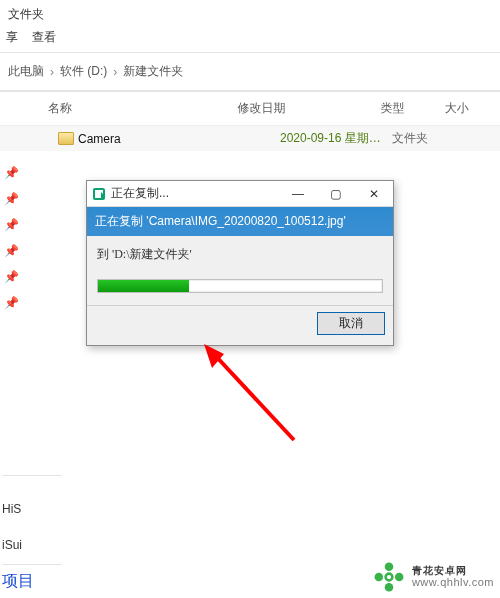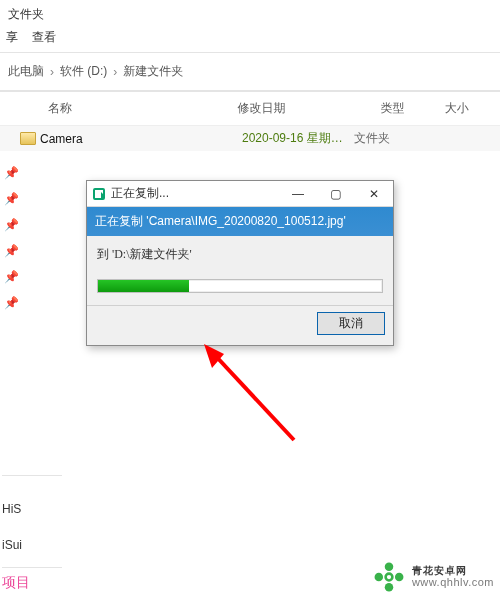--- a/index.html
+++ b/index.html
@@ -53,20 +53,21 @@
   .col-name   { width: 206px; }
   .col-date   { width: 112px; }
   .col-type   { width: 70px; margin-left: 40px;  }
   .col-size   { width: 60px;  }
 
   .row {
     display: flex;
     align-items: center;
     padding: 4px 0 4px 20px;
     background: #f7f7f7;
+    justify-content: center;
   }
   .folder-icon {
     width: 16px; height: 13px;
     background: linear-gradient(#ffe9a8,#e6c35a);
     border: 1px solid #caa43a;
     border-radius: 1px;
     margin-right: 4px;
   }
   .cell-name { width: 202px; color: #111; }
   .cell-date { width: 112px; color: #4d7c0f; }
@@ -164,21 +165,21 @@
   
   .side-labels{
     position:absolute; left:0; bottom:46px;
     font-size:12px; color:#333;
     display:flex; flex-direction:column; gap:22px;
     padding-left:2px;
   }
   .side-sep{ height:1px; width:60px; background:#e4e4e4; margin:4px 0;}
   .footer-label{
     position:absolute; left:2px; bottom:6px;
-    font-size:14px; color:#ec4899;
+    font-size:16px; color:#1d4ed8;
     border-top:1px solid #e4e4e4;
     padding-top:6px;
     width: 60px;
   }
 
   
   .watermark{
     position:absolute;
     right:6px; bottom:4px;
     display:flex; align-items:center; gap:6px;

